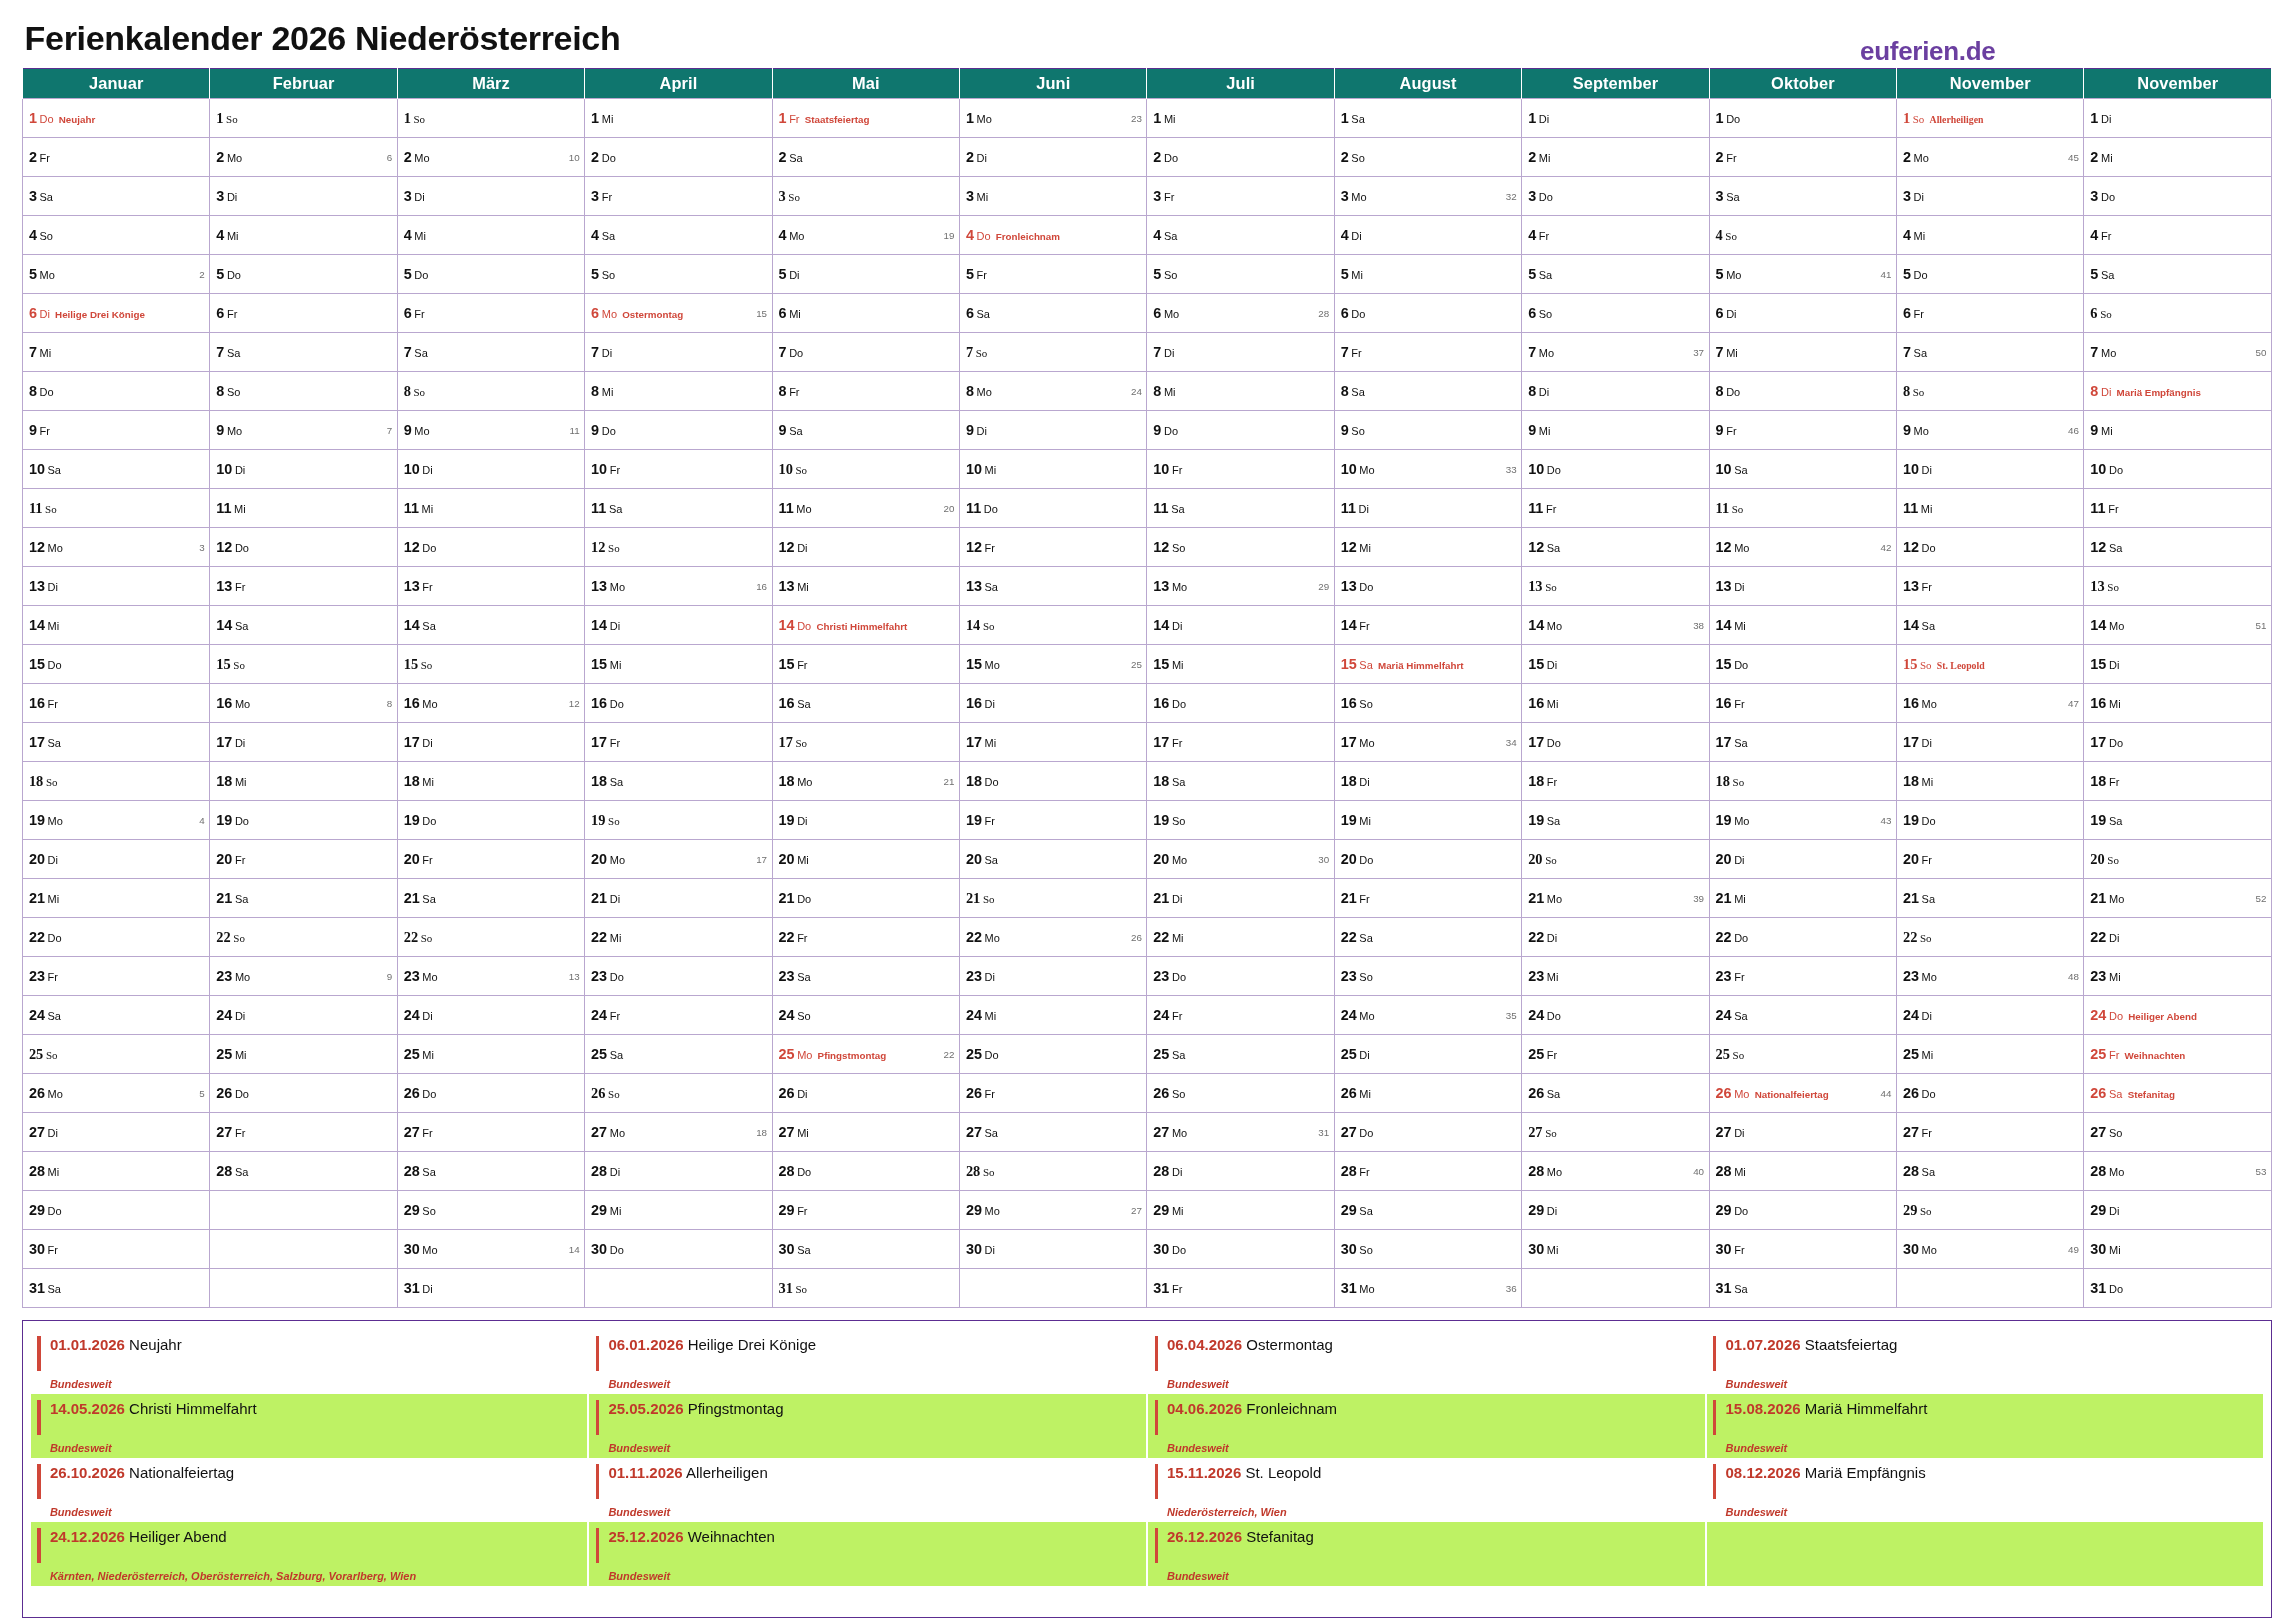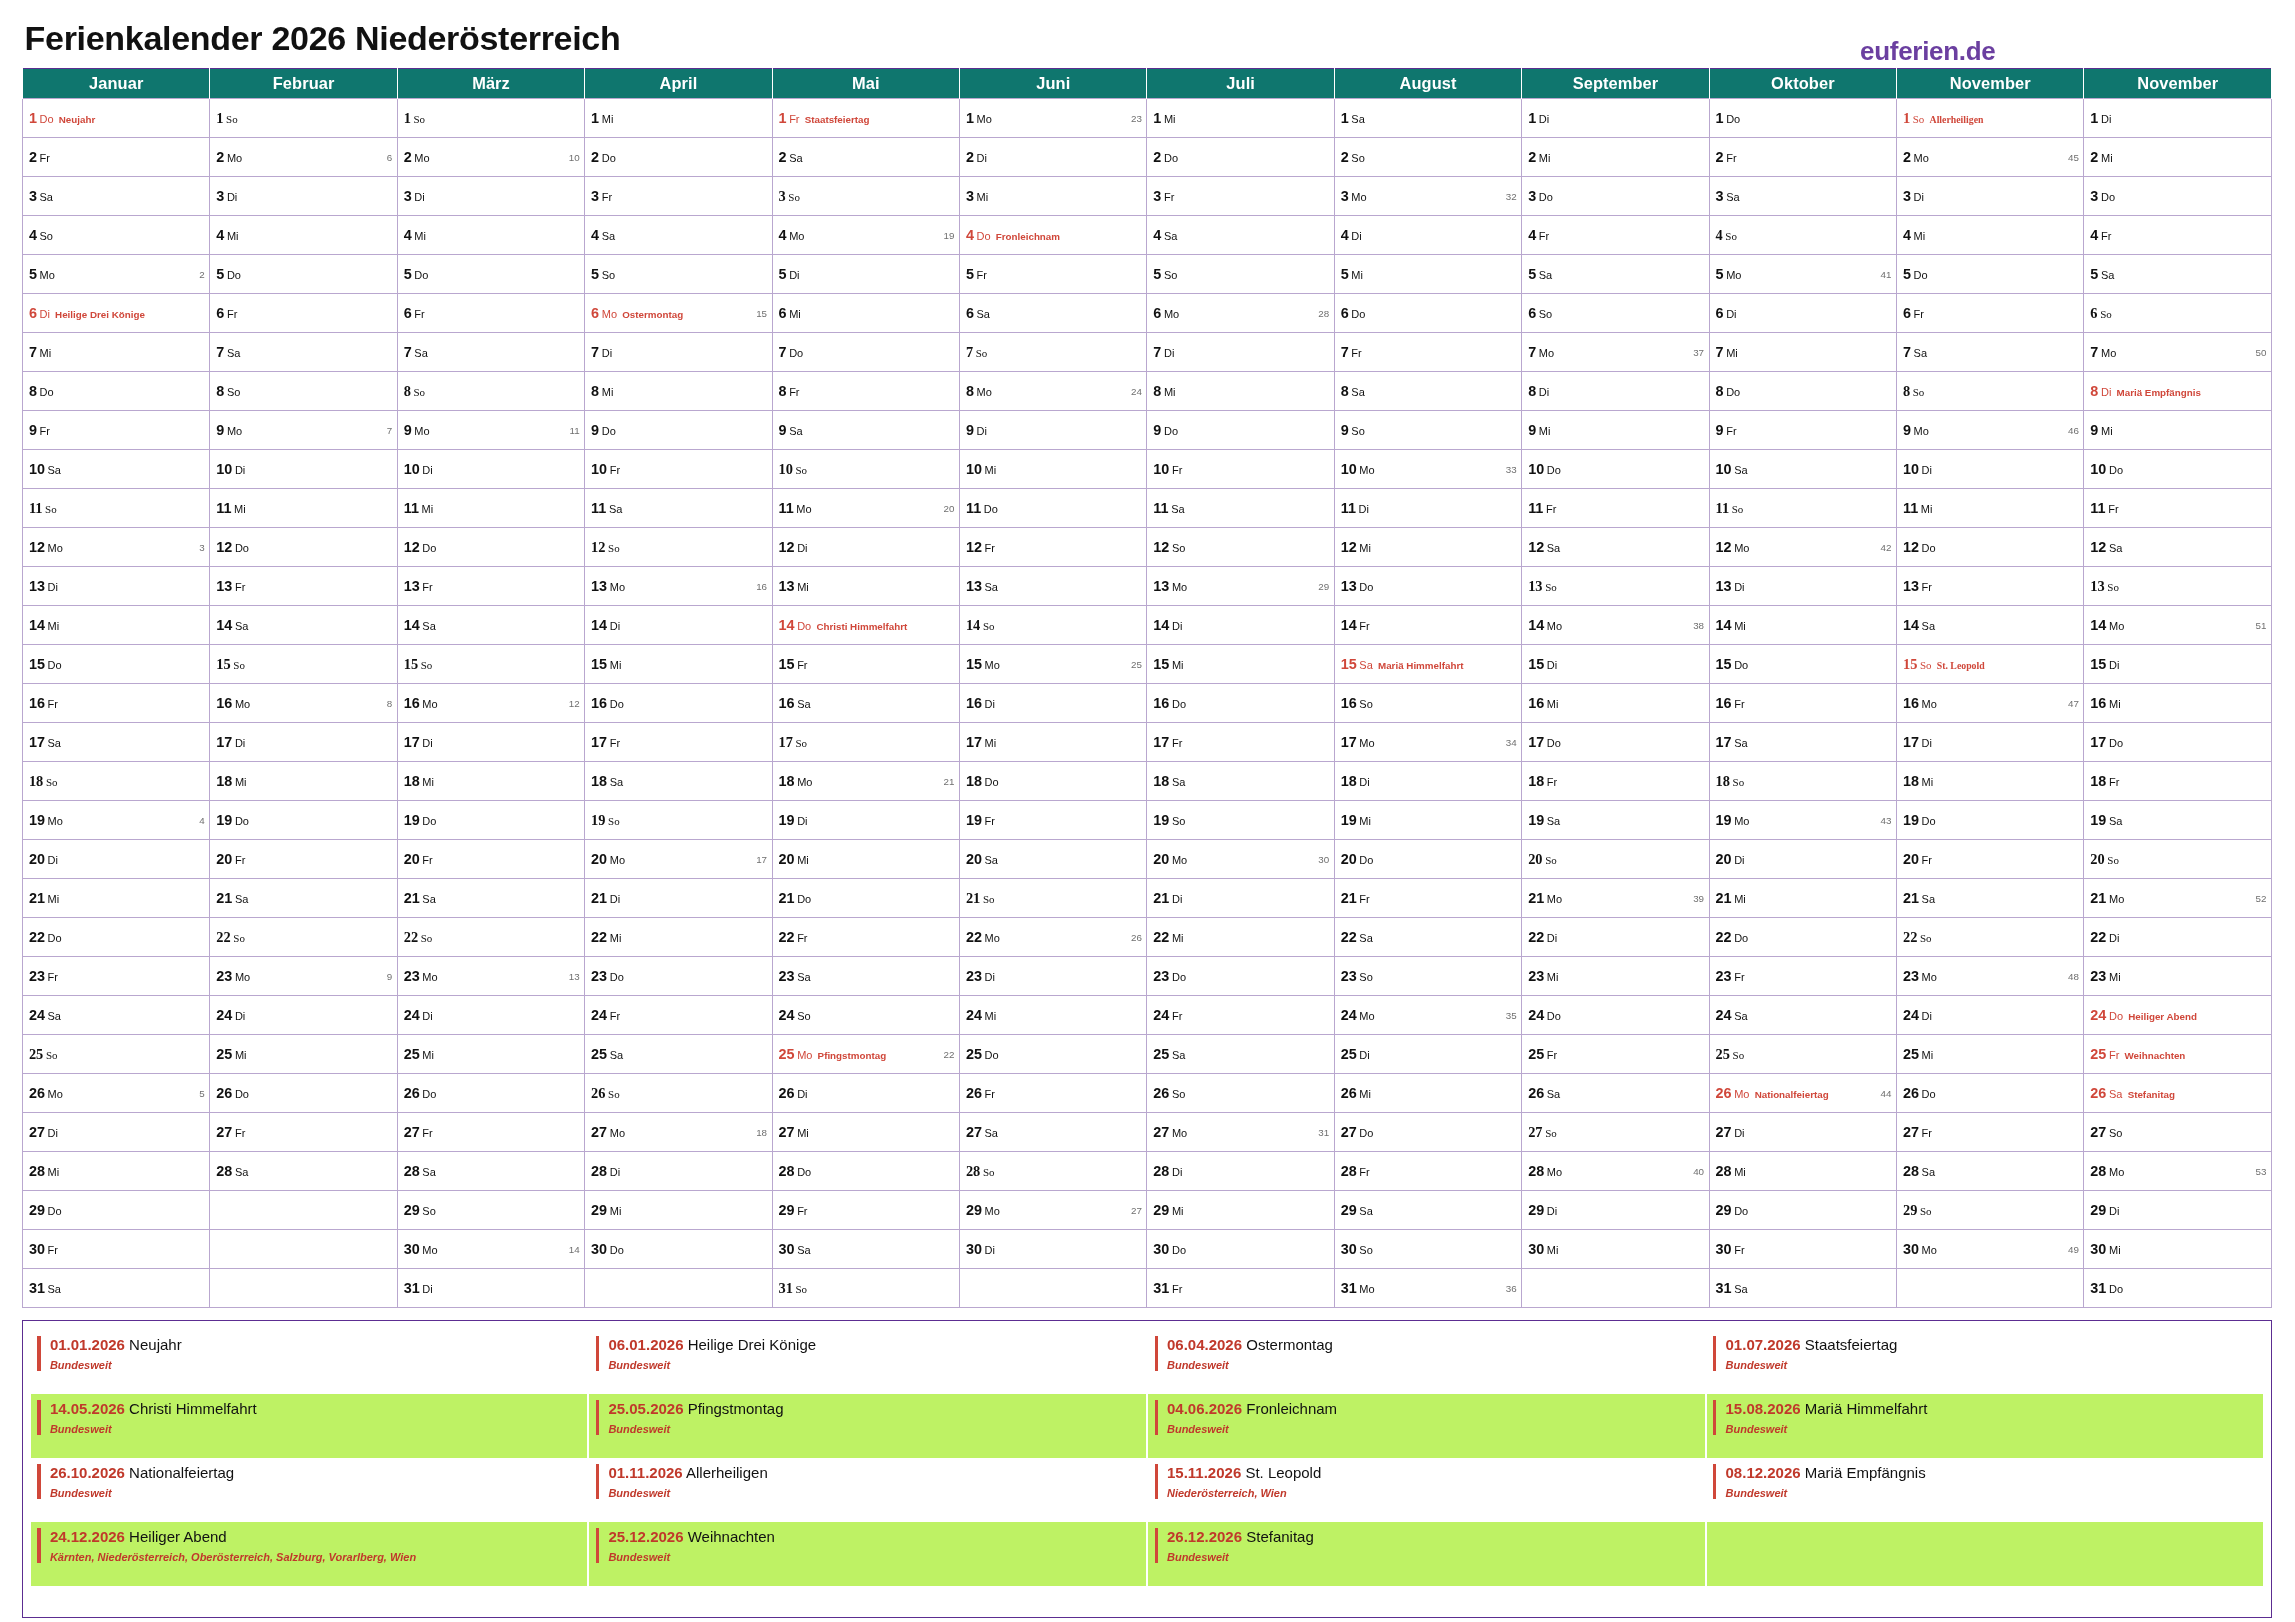--- a/index.html
+++ b/index.html
@@ -114,21 +114,21 @@
     width: 3.3px;
     min-width: 3.3px;
     height: 35px;
     background: #d0473a;
     margin-right: 9.2px;
     margin-left: 6.5px;
   }
   .lg-text { display: flex; flex-direction: column; justify-content: center; }
   .lg-line1 { font-size: 15px; color: #111111; line-height: 1.25; }
   .lg-date { color: #c0392b; font-weight: bold; }
-  .lg-line2 { font-size: 11px; color: #c0392b; font-style: italic; font-weight: bold; margin-top: 4px; }
+  .lg-line2 { font-size: 11px; color: #c0392b; font-style: italic; font-weight: bold; margin-top: 23px; }
   .lg-row-alt { background: #bef264; }
 </style>
 </head>
 <body>
 
 <div class="page">
 
   <div class="topbar">
     <div class="title">Ferienkalender 2026 Niederösterreich</div>
     <div class="brand">euferien.de</div>

